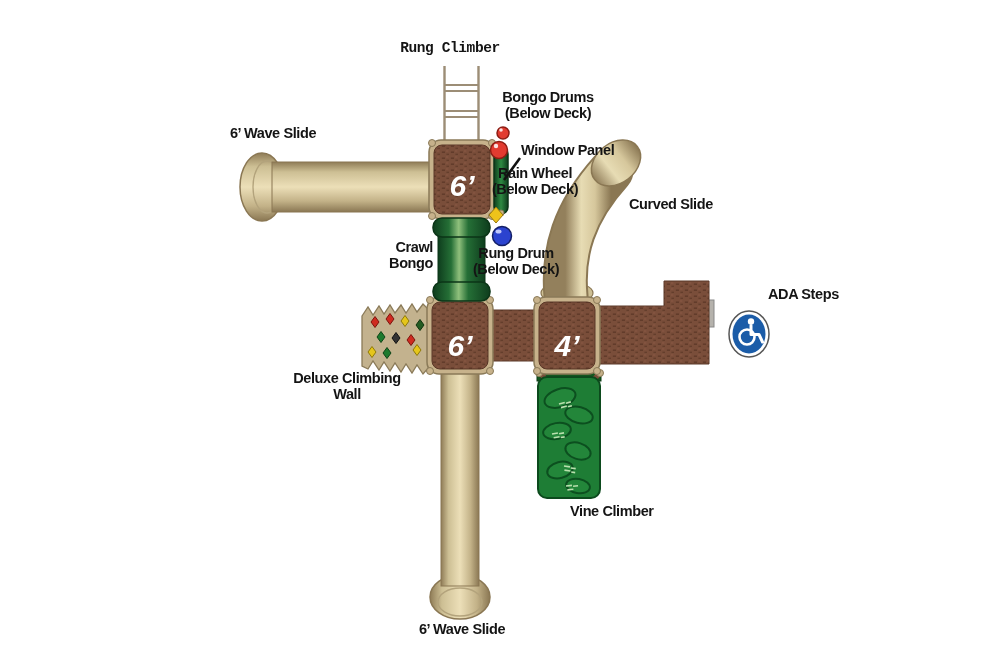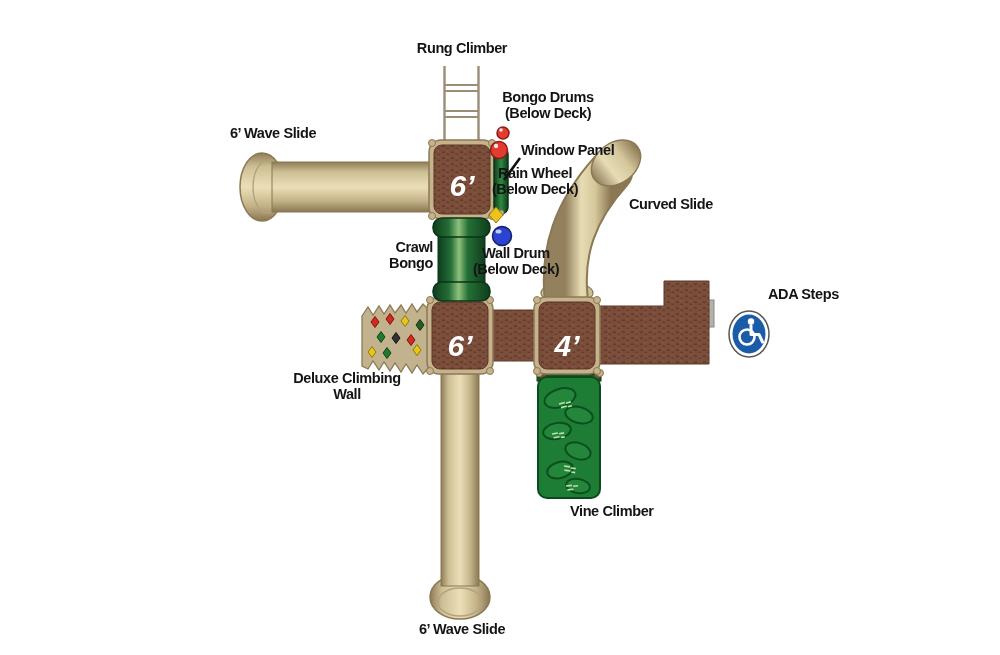--- a/index.html
+++ b/index.html
@@ -211,21 +211,21 @@
 
     <g>
       <ellipse cx="749" cy="334" rx="20" ry="23" fill="#ffffff" stroke="#555555" stroke-width="1.5"></ellipse>
       <ellipse cx="749" cy="334" rx="16.5" ry="19.5" fill="#1b5ca8"></ellipse>
       <circle cx="751" cy="321.5" r="3.2" fill="#ffffff"></circle>
       <path d="M751,325.5 L751,334.5 L759,334.5 L762.5,342" stroke="#ffffff" stroke-width="3" fill="none" stroke-linecap="round" stroke-linejoin="round"></path>
       <circle cx="747" cy="337" r="7.5" stroke="#ffffff" stroke-width="2.6" fill="none"></circle>
     </g>
   </svg>
 
-  <div class="lbl" style="left:400px;top:41px;width:124px;">Rung Climber</div>
+  <div class="lbl" style="left:388px;top:41px;width:124px;font-family:Liberation Mono, monospace;">Rung Climber</div>
 
   <div class="lbl" style="left:213px;top:126px;width:120px;">6’ Wave Slide</div>
 
   <div class="lbl" style="left:489px;top:90px;width:118px;">
     <span class="line">Bongo Drums</span>
     <span class="line">(Below Deck)</span>
   </div>
 
   <div class="lbl align-left" style="left:521px;top:143px;">Window Panel</div>
 
@@ -235,21 +235,21 @@
   </div>
 
   <div class="lbl align-left" style="left:629px;top:197px;">Curved Slide</div>
 
   <div class="lbl align-right" style="left:353px;top:240px;width:80px;">
     <span class="line">Crawl</span>
     <span class="line">Bongo</span>
   </div>
 
   <div class="lbl" style="left:457px;top:246px;width:118px;">
-    <span class="line">Wall Drum</span>
+    <span class="line">Rung Drum</span>
     <span class="line">(Below Deck)</span>
   </div>
 
   <div class="lbl align-left" style="left:724px;top:287px;margin-left:44px;">ADA Steps</div>
 
   <div class="lbl" style="left:287px;top:371px;width:120px;">
     <span class="line">Deluxe Climbing</span>
     <span class="line">Wall</span>
   </div>
 

